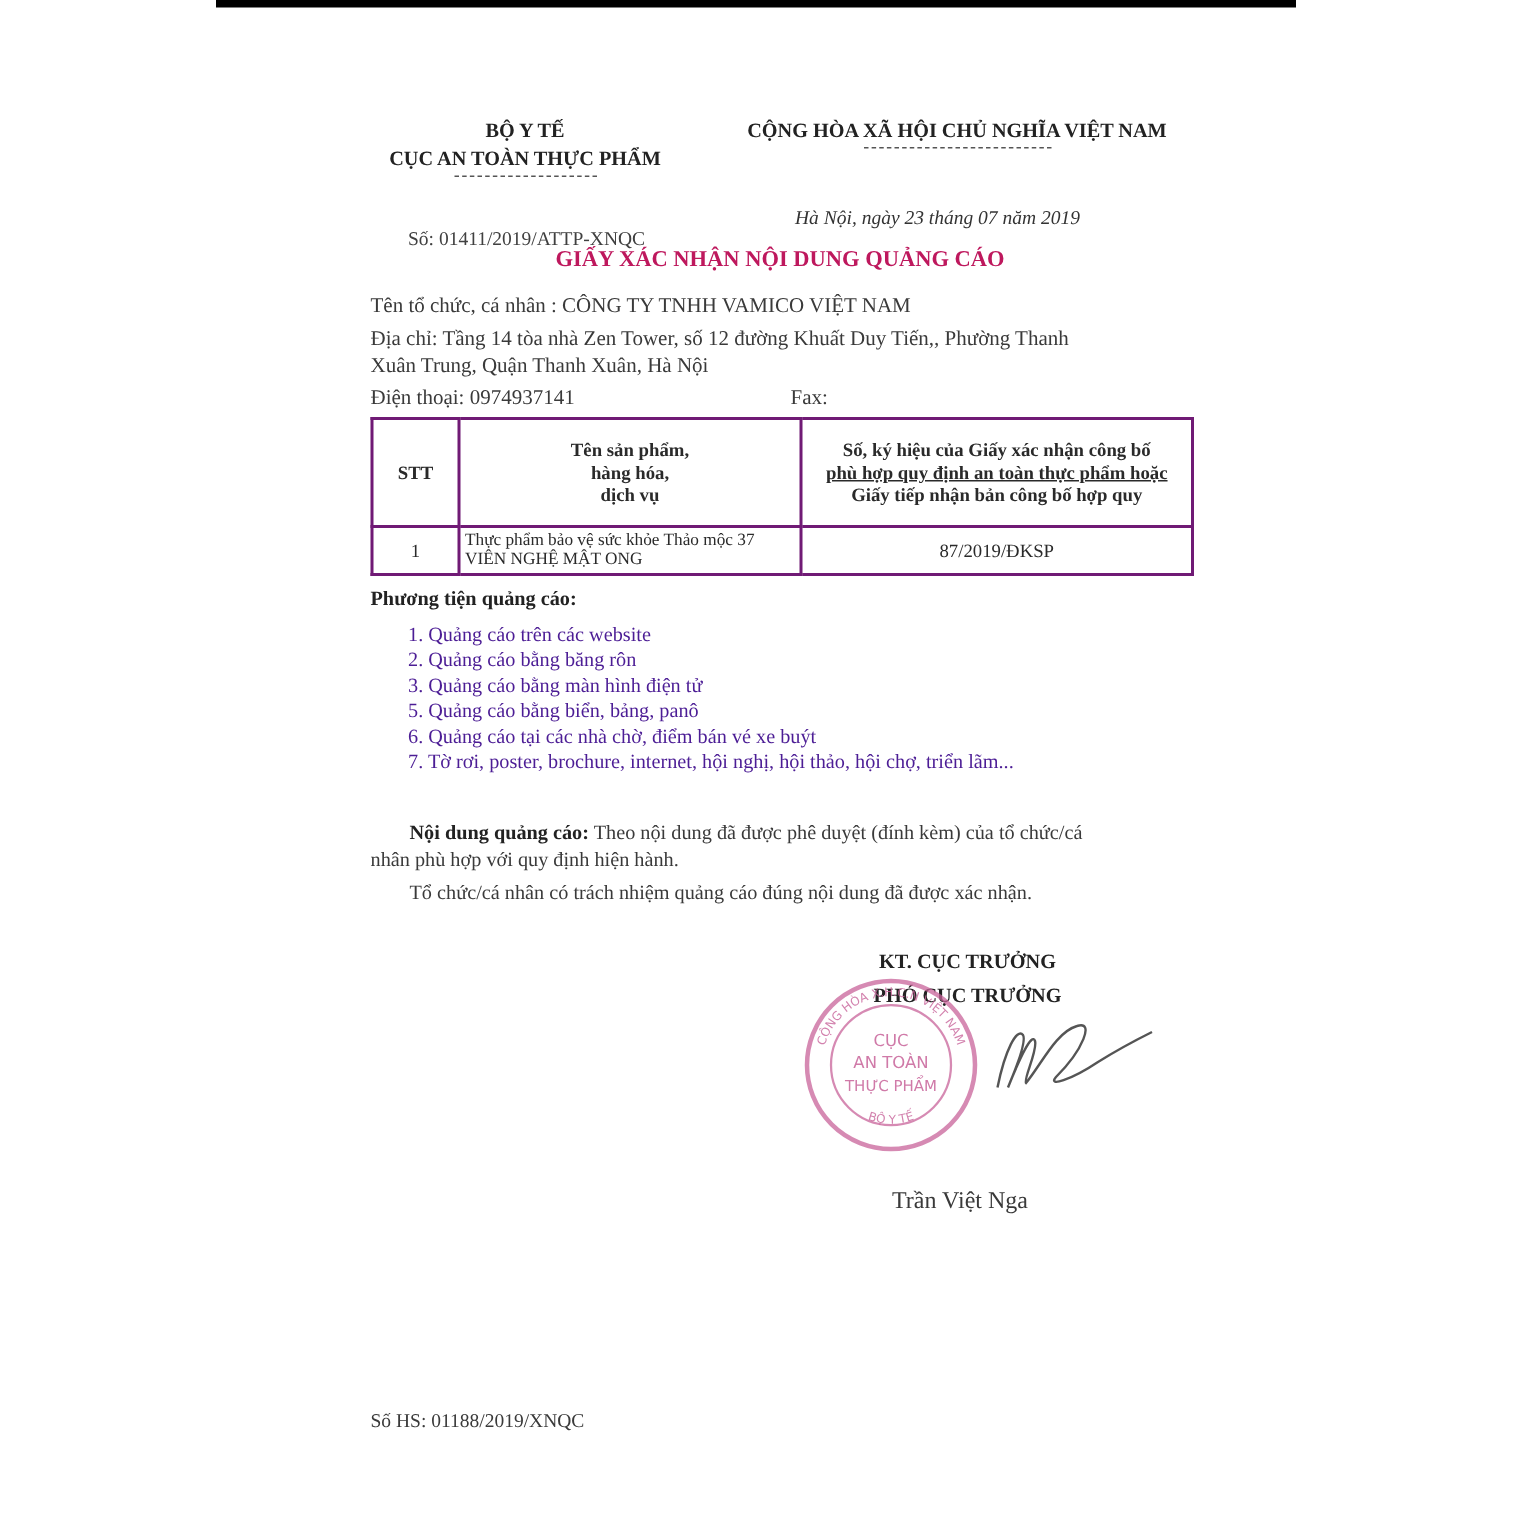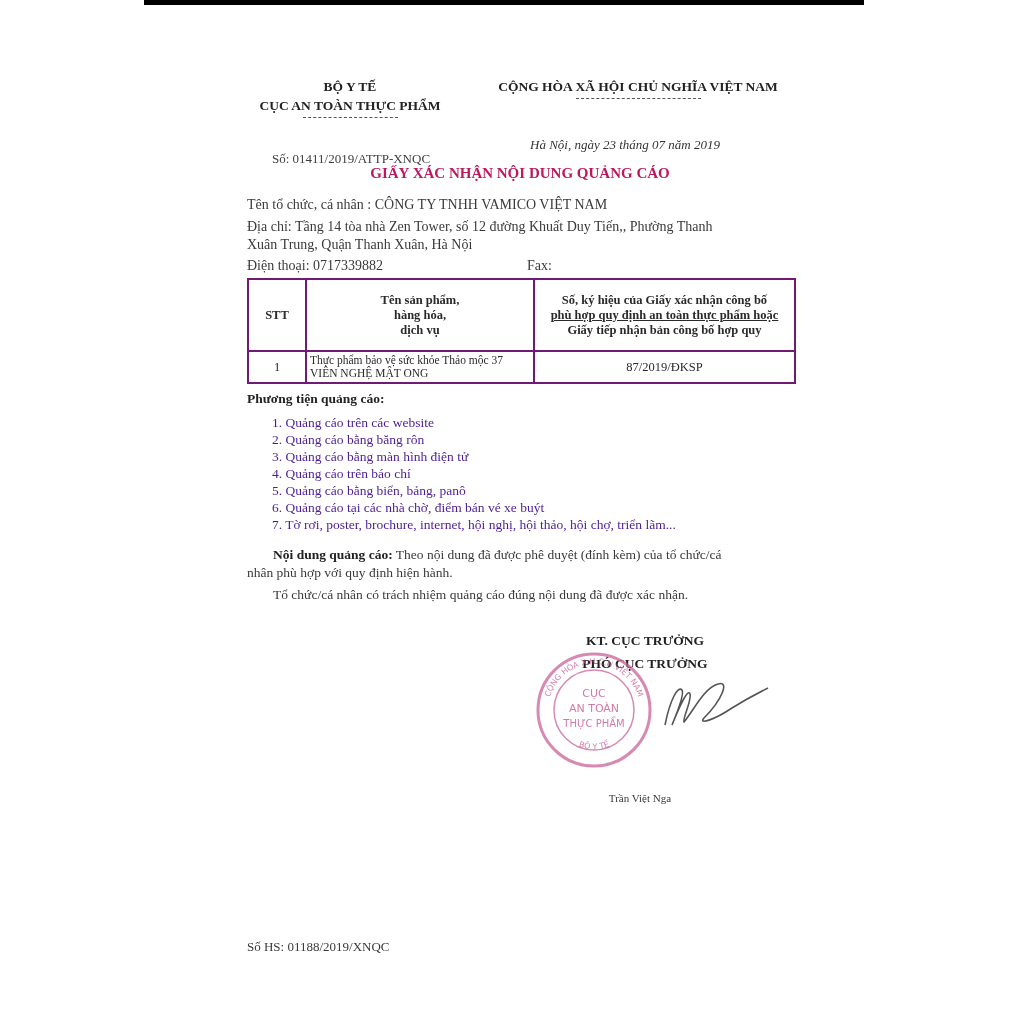--- a/index.html
+++ b/index.html
@@ -20,21 +20,21 @@
   table.prod { position:absolute; left:247px; top:278px; width:549px; border-collapse:collapse; font-size:12.5px; color:#2a2a2a; }
   table.prod td, table.prod th { border:2px solid #701a75; padding:1px 3px; }
   table.prod th { font-weight:bold; text-align:center; line-height:15px; }
   .c1 { width:50px; } .c2 { width:220px; }
   .section-h { left:247px; top:391px; font-weight:bold; font-size:13.5px; color:#222; }
   .media-list { left:272px; top:414px; font-size:13.5px; line-height:17px; color:#4c1d95; margin:0; padding:0; list-style:none; }
   .para { left:247px; width:550px; font-size:13.5px; line-height:18px; color:#3a3a3a; }
   .sign { left:540px; width:210px; text-align:center; font-weight:bold; font-size:13.5px; color:#222;margin-top:24px; }
   .stamp { left:534px; top:650px; width:120px; height:120px; }
   .signature { left:660px; top:670px; width:110px; height:70px; }
-  .signer { left:560px; top:792px; width:160px; text-align:center; font-size:11px; color:#3a3a3a; }
+  .signer { left:560px; top:792px; width:160px; text-align:center; font-size:16px; color:#3a3a3a; }
   .hs { left:247px; top:939px; font-size:13px; color:#3a3a3a; }
 </style>
 </head>
 <body>
 
 <div class="top-bar"></div>
 
 <div class="abs hdr-left">
   <div>BỘ Y TẾ</div>
   <div>CỤC AN TOÀN THỰC PHẨM</div>
@@ -47,21 +47,21 @@
 </div>
 
 <div class="abs num">Số: 01411/2019/ATTP-XNQC</div>
 <div class="abs date">Hà Nội, ngày 23 tháng 07 năm 2019</div>
 
 <div class="abs title">GIẤY XÁC NHẬN NỘI DUNG QUẢNG CÁO</div>
 
 <div class="abs info" style="top:196px;">Tên tổ chức, cá nhân : CÔNG TY TNHH VAMICO VIỆT NAM</div>
 <div class="abs info" style="top:218px;">Địa chỉ: Tầng 14 tòa nhà Zen Tower, số 12 đường Khuất Duy Tiến,, Phường Thanh</div>
 <div class="abs info" style="top:236px;">Xuân Trung, Quận Thanh Xuân, Hà Nội</div>
-<div class="abs info" style="top:257px;">Điện thoại: 0717339882</div>
+<div class="abs info" style="top:257px;">Điện thoại: 0974937141</div>
 <div class="abs info" style="top:257px; left:527px;">Fax:</div>
 
 <table class="prod">
   <tbody>
       <tr style="height:72px;">
     <th class="c1">STT</th>
     <th class="c2">
       <div>Tên sản phẩm,</div>
       <div>hàng hóa,</div>
       <div>dịch vụ</div>
@@ -81,21 +81,20 @@
     <td style="text-align:center;">87/2019/ĐKSP</td>
   </tr>
 </tbody>
   </table>
 
 <div class="abs section-h">Phương tiện quảng cáo:</div>
 <ul class="abs media-list">
   <li>1. Quảng cáo trên các website</li>
   <li>2. Quảng cáo bằng băng rôn</li>
   <li>3. Quảng cáo bằng màn hình điện tử</li>
-  <li>4. Quảng cáo trên báo chí</li>
   <li>5. Quảng cáo bằng biển, bảng, panô</li>
   <li>6. Quảng cáo tại các nhà chờ, điểm bán vé xe buýt</li>
   <li>7. Tờ rơi, poster, brochure, internet, hội nghị, hội thảo, hội chợ, triển lãm...</li>
 </ul>
 
 <div class="abs para" style="top:546px;">
   <span style="padding-left:26px; font-weight:bold; color:#222;">Nội dung quảng cáo:</span><span> Theo nội dung đã được phê duyệt (đính kèm) của tổ chức/cá</span><br>
   <span>nhân phù hợp với quy định hiện hành.</span>
 </div>
 <div class="abs para" style="top:586px; left:273px;">Tổ chức/cá nhân có trách nhiệm quảng cáo đúng nội dung đã được xác nhận.</div>

